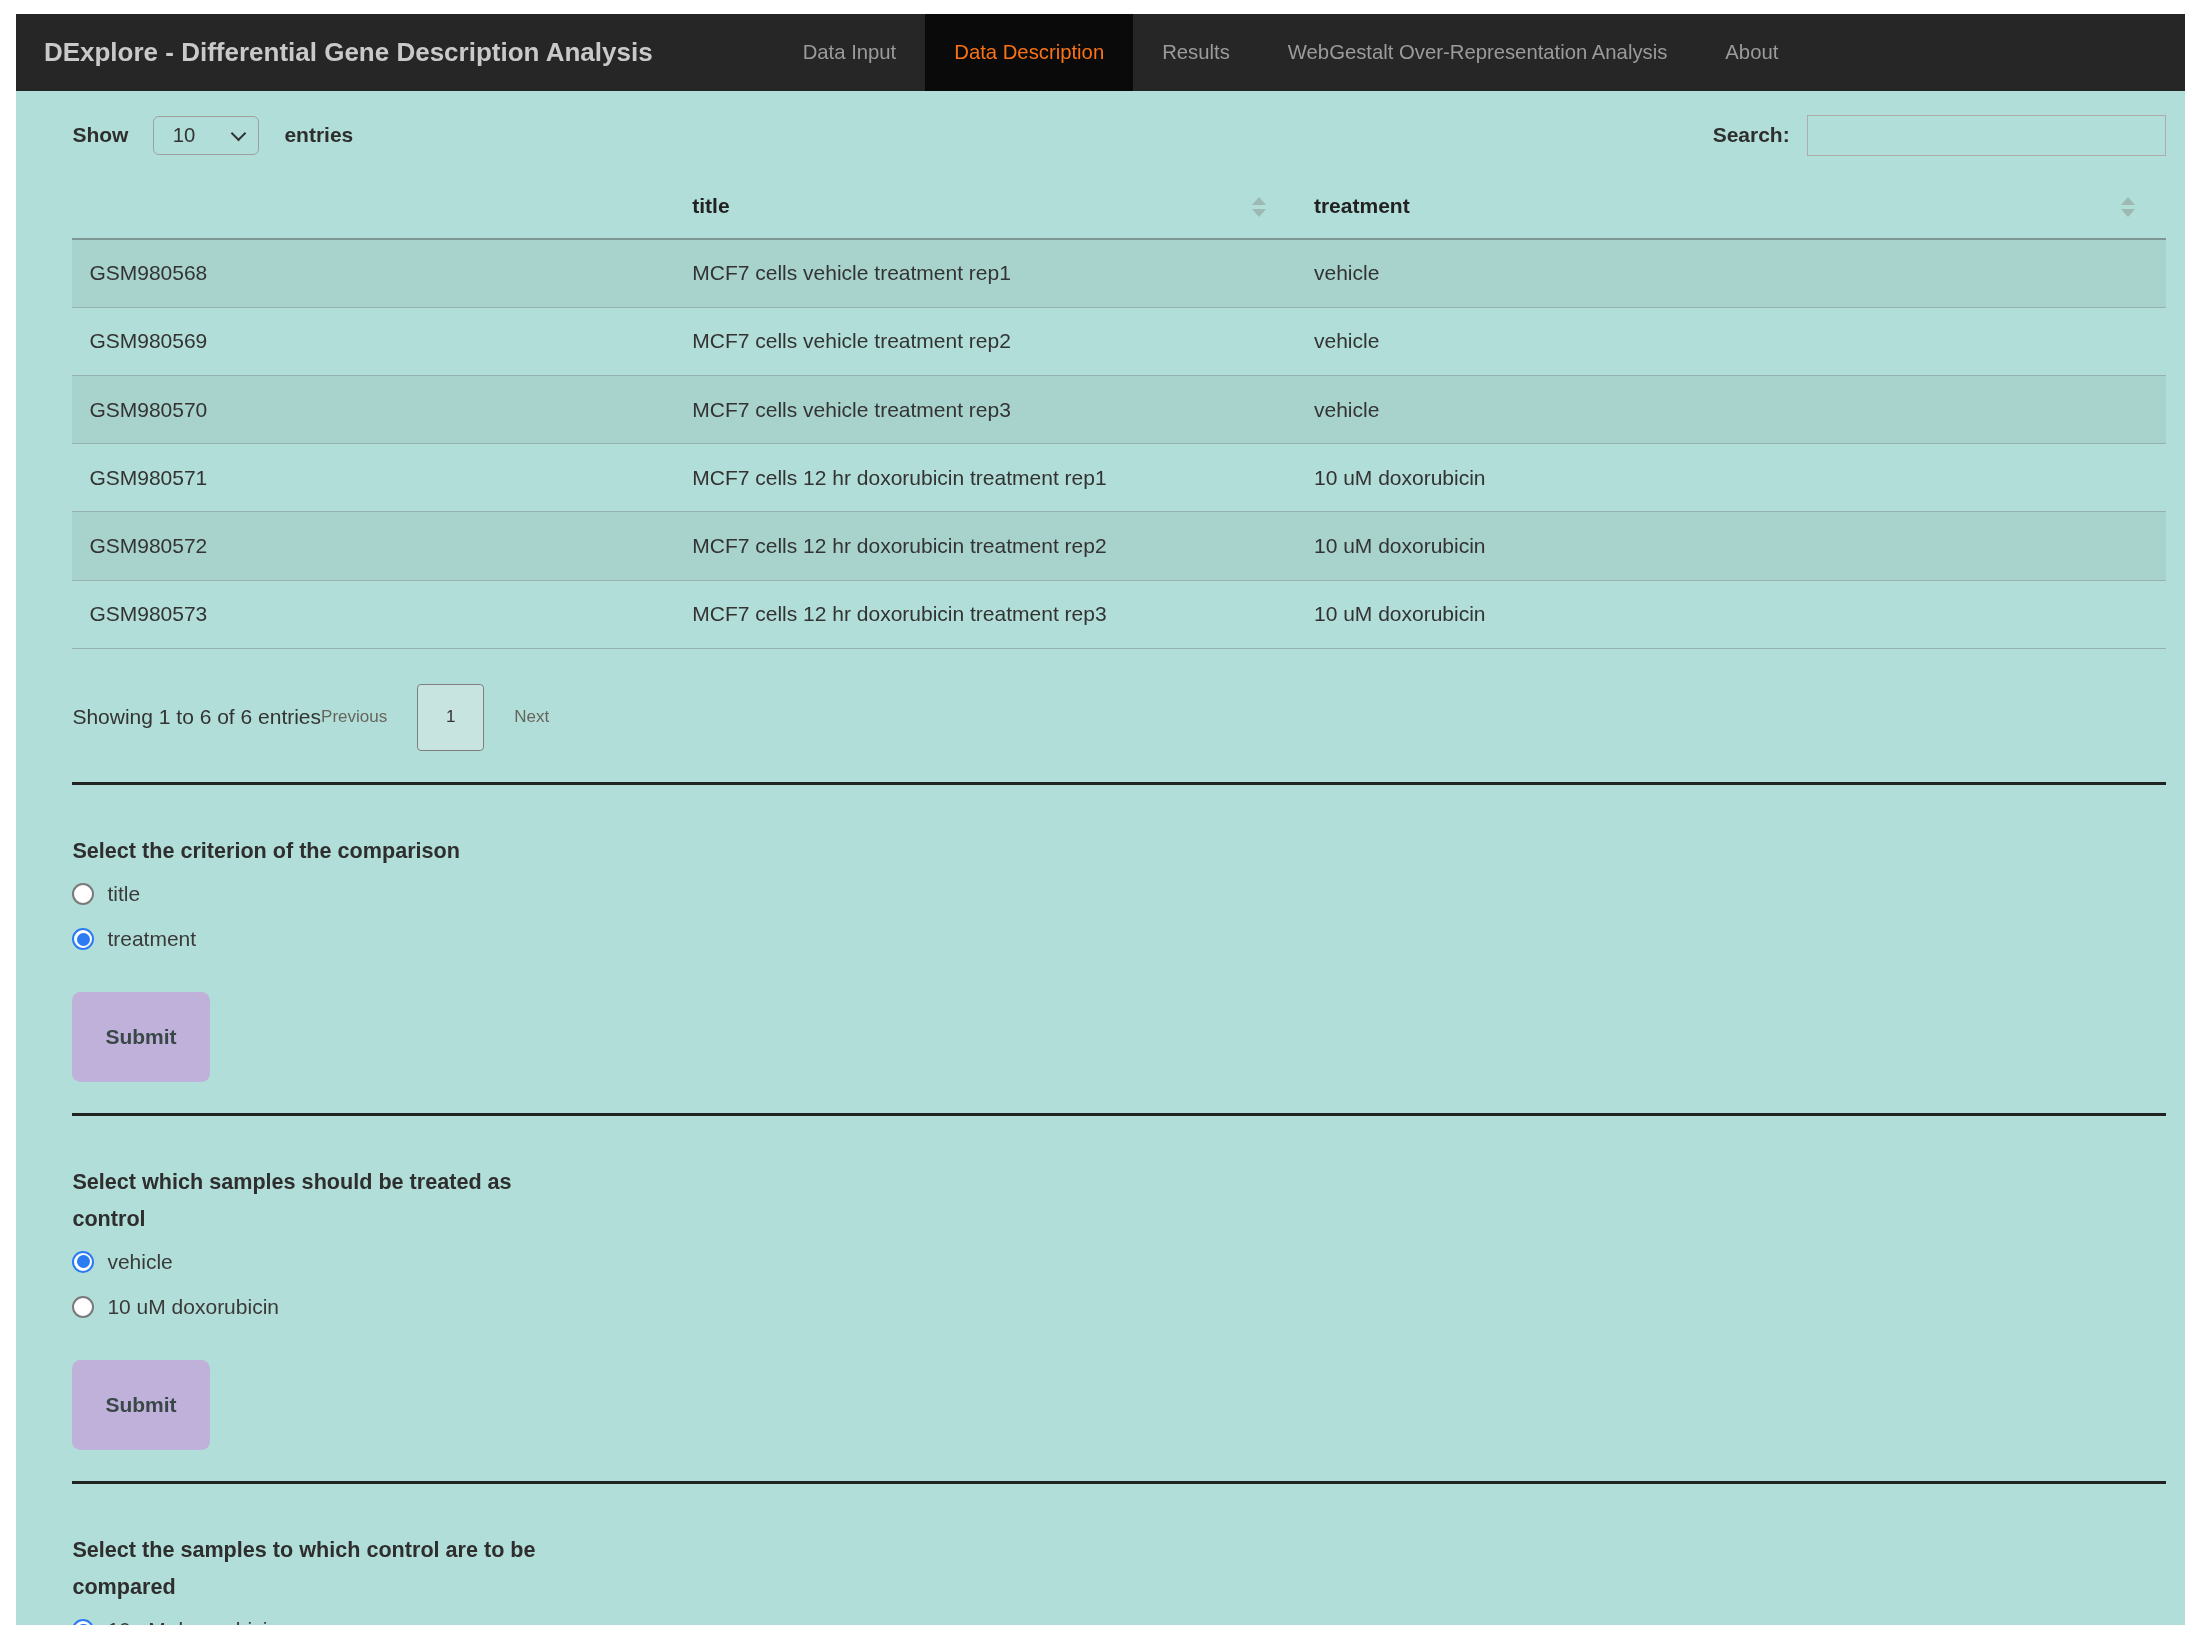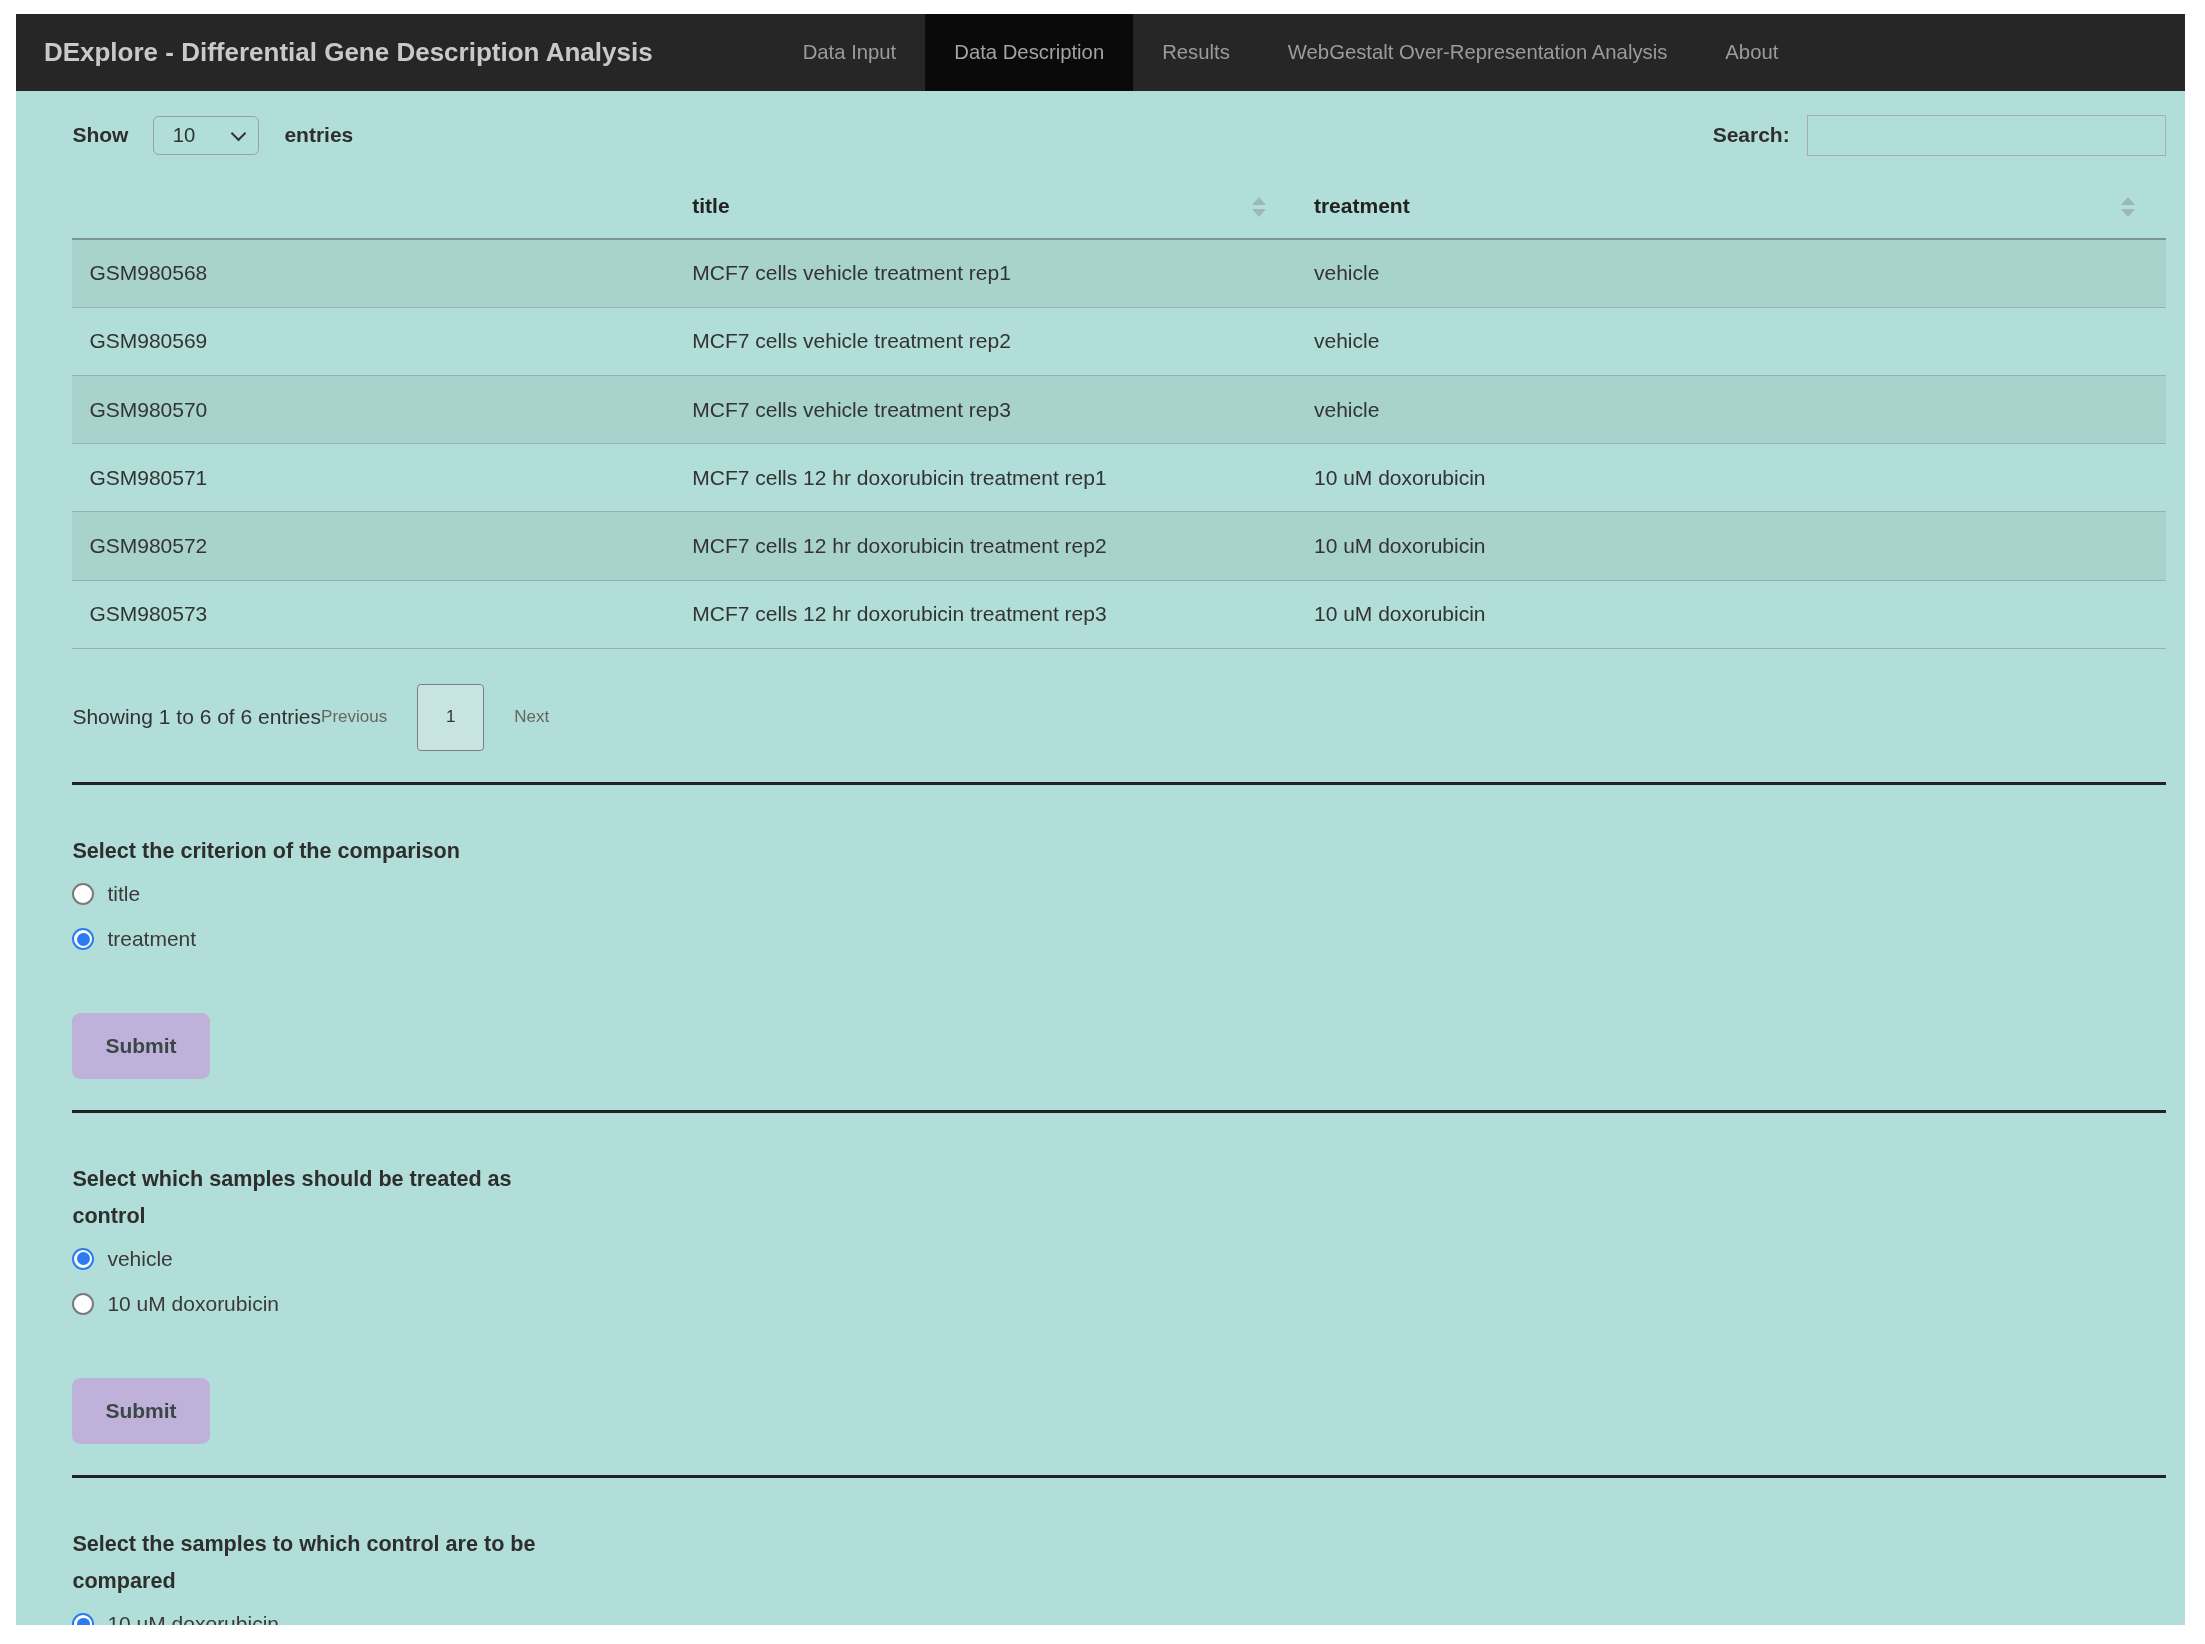--- a/index.html
+++ b/index.html
@@ -7,21 +7,21 @@
               font-family:"Liberation Sans", sans-serif; overflow:hidden; }
   .app { position:absolute; left:16.4px; top:14.4px; width:2169px; height:1611px; }
 
   
   .navbar { height:77px; background:#262626; display:flex; align-items:stretch; }
   .brand { color:#c9c9c9; font-size:26px; font-weight:bold; line-height:77px;
            padding-left:27.5px; white-space:nowrap; }
   .tabs { display:flex; list-style:none; margin-left:121px; }
   .tab { color:#9b9b9b; font-size:20.3px; line-height:77px; padding:0 29px;
          white-space:nowrap; cursor:pointer; }
-  .tab.active { background:#0a0a0a; color:#a3a3a3; }
+  .tab.active { background:#0a0a0a; color:#f97316; }
 
   
   .content { background:#b1ded8; height:1534px; padding:23.6px 19.7px 9.2px 56px; overflow:hidden; }
 
   .dt-controls { display:flex; justify-content:space-between; align-items:center; height:41px; }
   .show-group { display:flex; align-items:center; gap:25px; font-size:21px; font-weight:bold; color:#2e2e2e; }
   .select-wrap { position:relative; }
   .page-select { appearance:none; -webkit-appearance:none; width:106px; height:39px;
                  background:transparent; border:1.3px solid #9f9f9f; border-radius:5.9px;
                  font-family:inherit; font-size:20.3px; color:#333; padding:0 0 0 18.4px; }
@@ -56,23 +56,23 @@
   
   hr.divider { border:0; border-top:3.3px solid #222; margin:31px 0 0 0; }
   .section-heading { font-size:21.6px; font-weight:bold; color:#2e2e2e; margin-top:47px;
                      line-height:37px; max-width:518px; }
   .options { margin-top:13px; }
   .option { display:flex; align-items:center; gap:13px; height:23.6px; margin-bottom:22px;
             font-size:21px; color:#3a3a3a; width:max-content; cursor:pointer; }
   .radio { width:22px; height:22px; border-radius:50%; background:#fff; border:2px solid #7a7a7a; flex:none; }
   .radio.checked { border:2.6px solid #2b7bf3; position:relative; }
   .radio.checked::after { content:""; position:absolute; inset:2.6px; border-radius:50%; background:#2b7bf3; }
-  .submit-btn { display:inline-block; margin-top:40px; background:#bfb1da; color:#3a4747;
+  .submit-btn { display:inline-block; margin-top:19px; background:#bfb1da; color:#3a4747;
                 font-family:inherit; font-size:21px; font-weight:bold; border:none;
-                border-radius:8.5px; padding:21px 33px; cursor:pointer; }
+                border-radius:8.5px; padding:33px 33px; cursor:pointer; }
 </style>
 </head>
 <body>
 
 <div class="app">
 
   <nav class="navbar">
     <div class="brand">DExplore - Differential Gene Description Analysis</div>
     <ul class="tabs">
       <li class="tab">Data Input</li>

